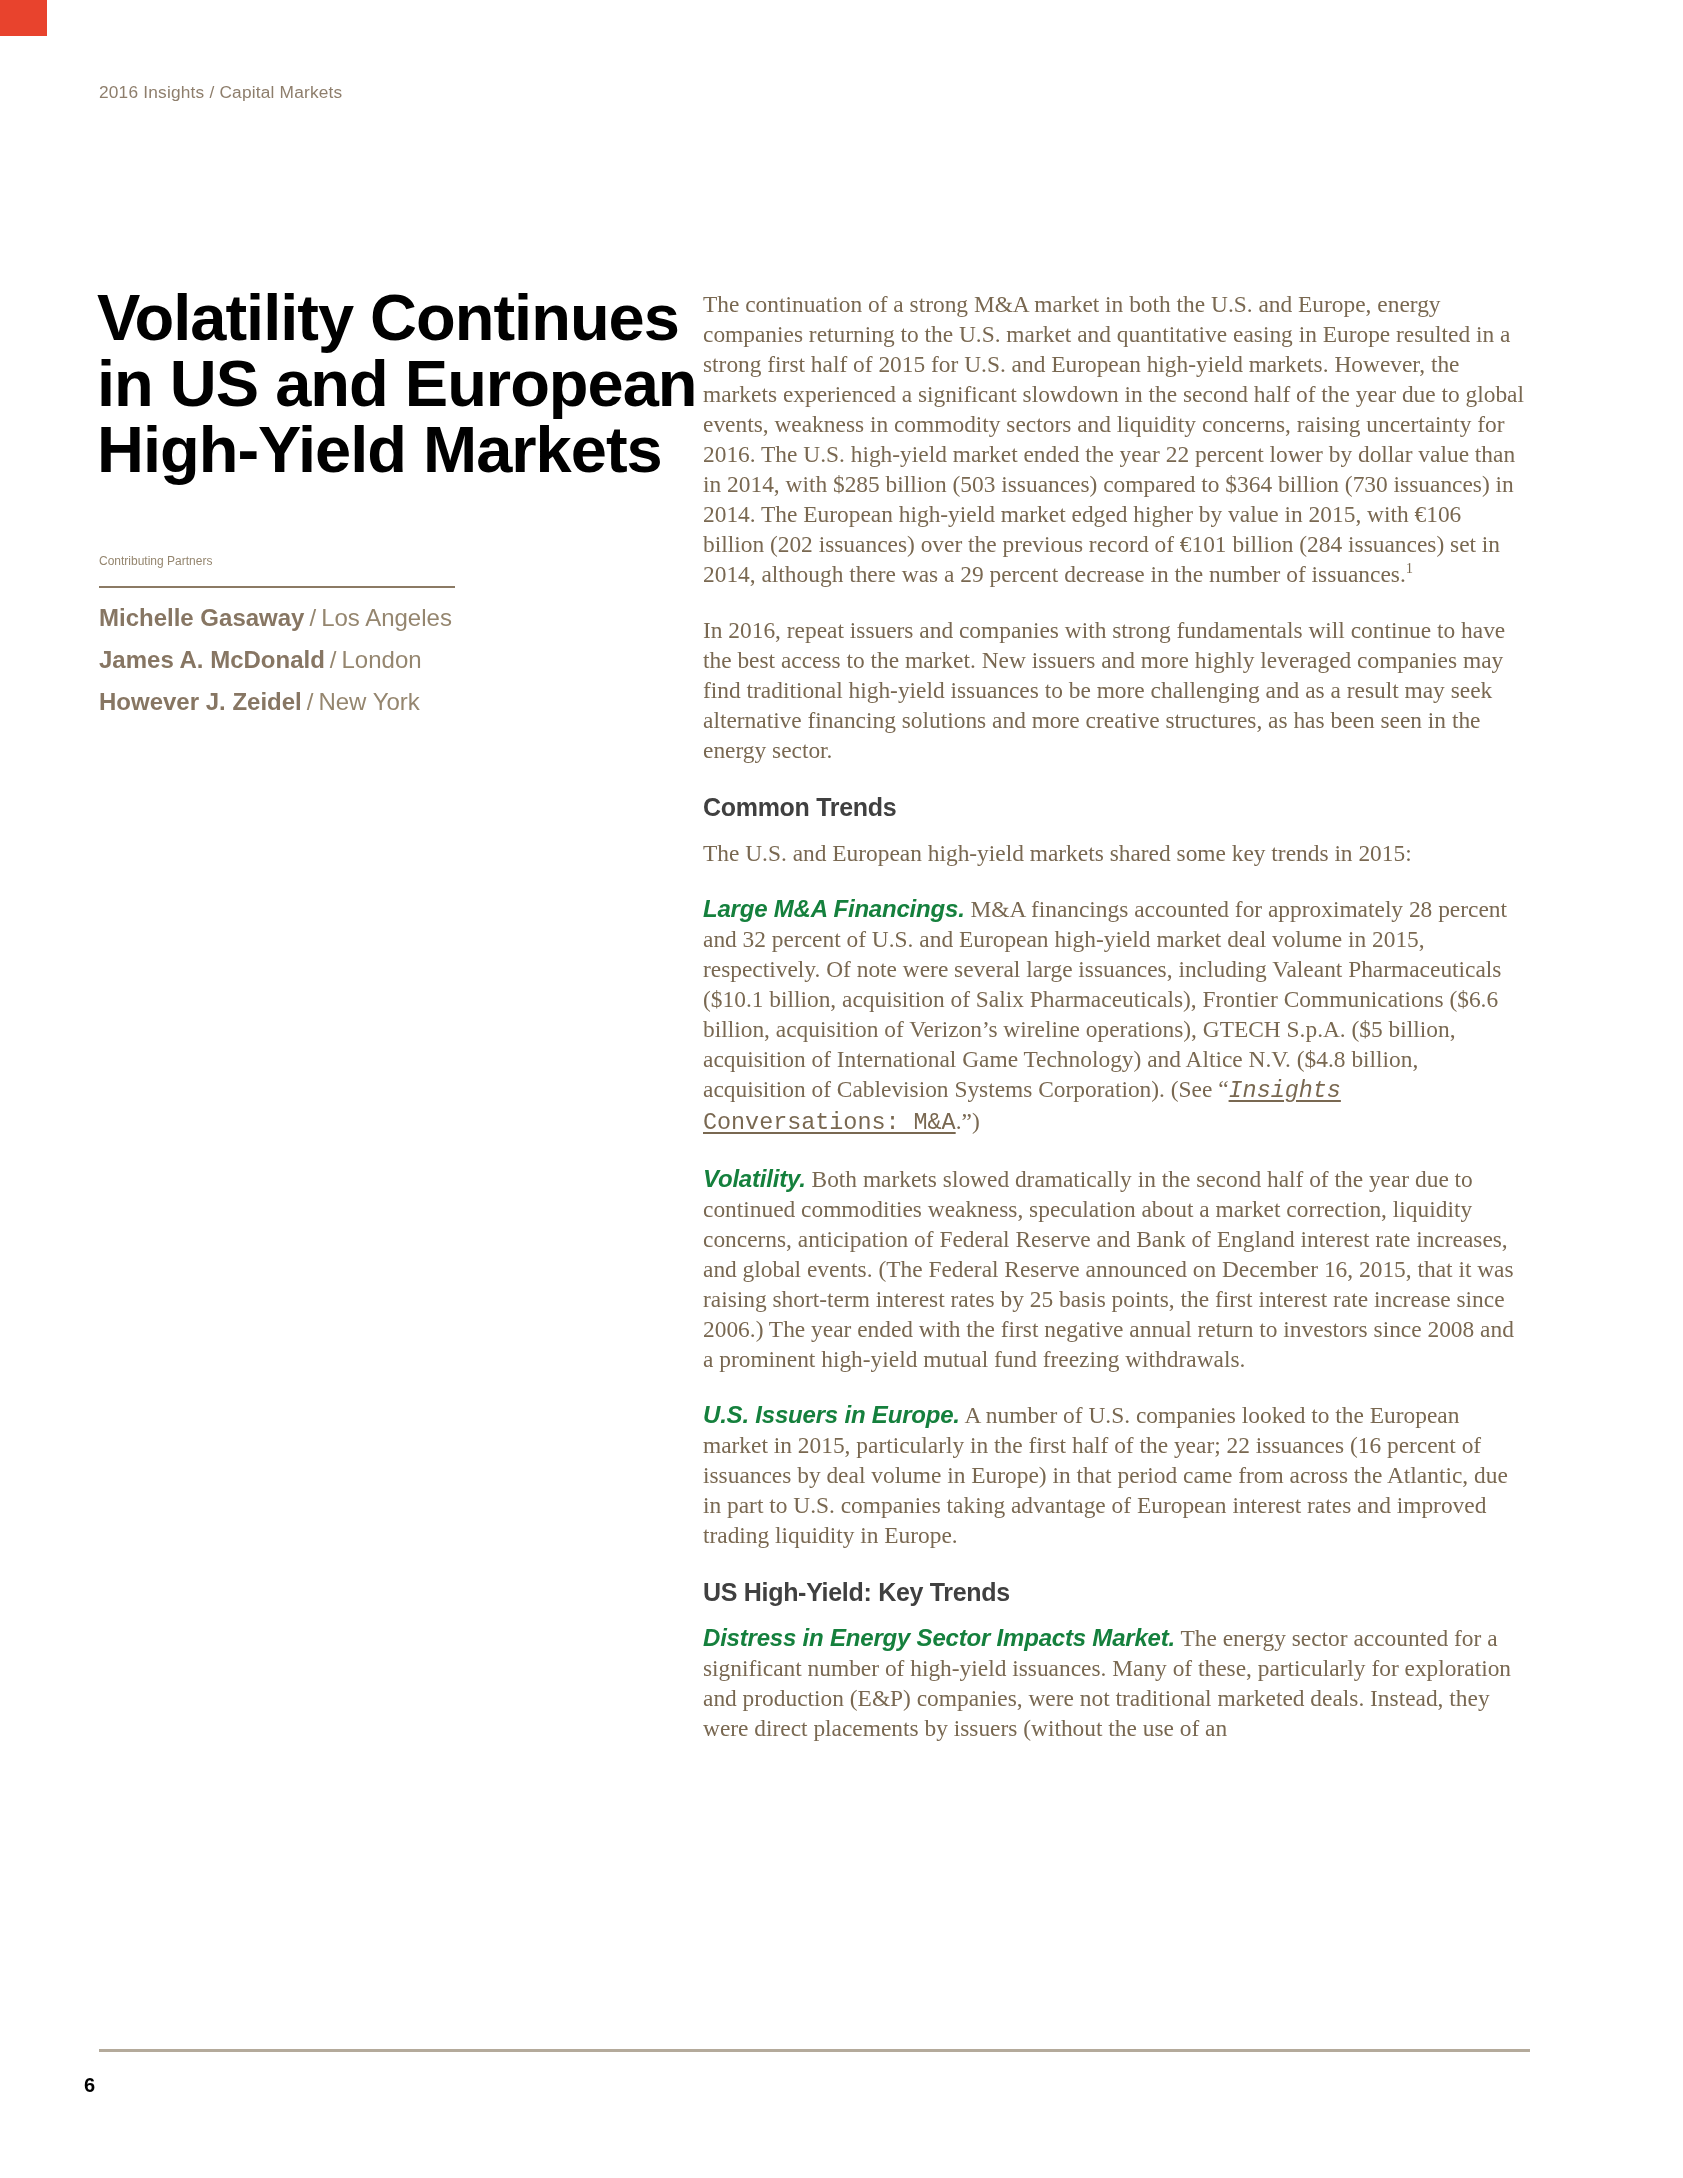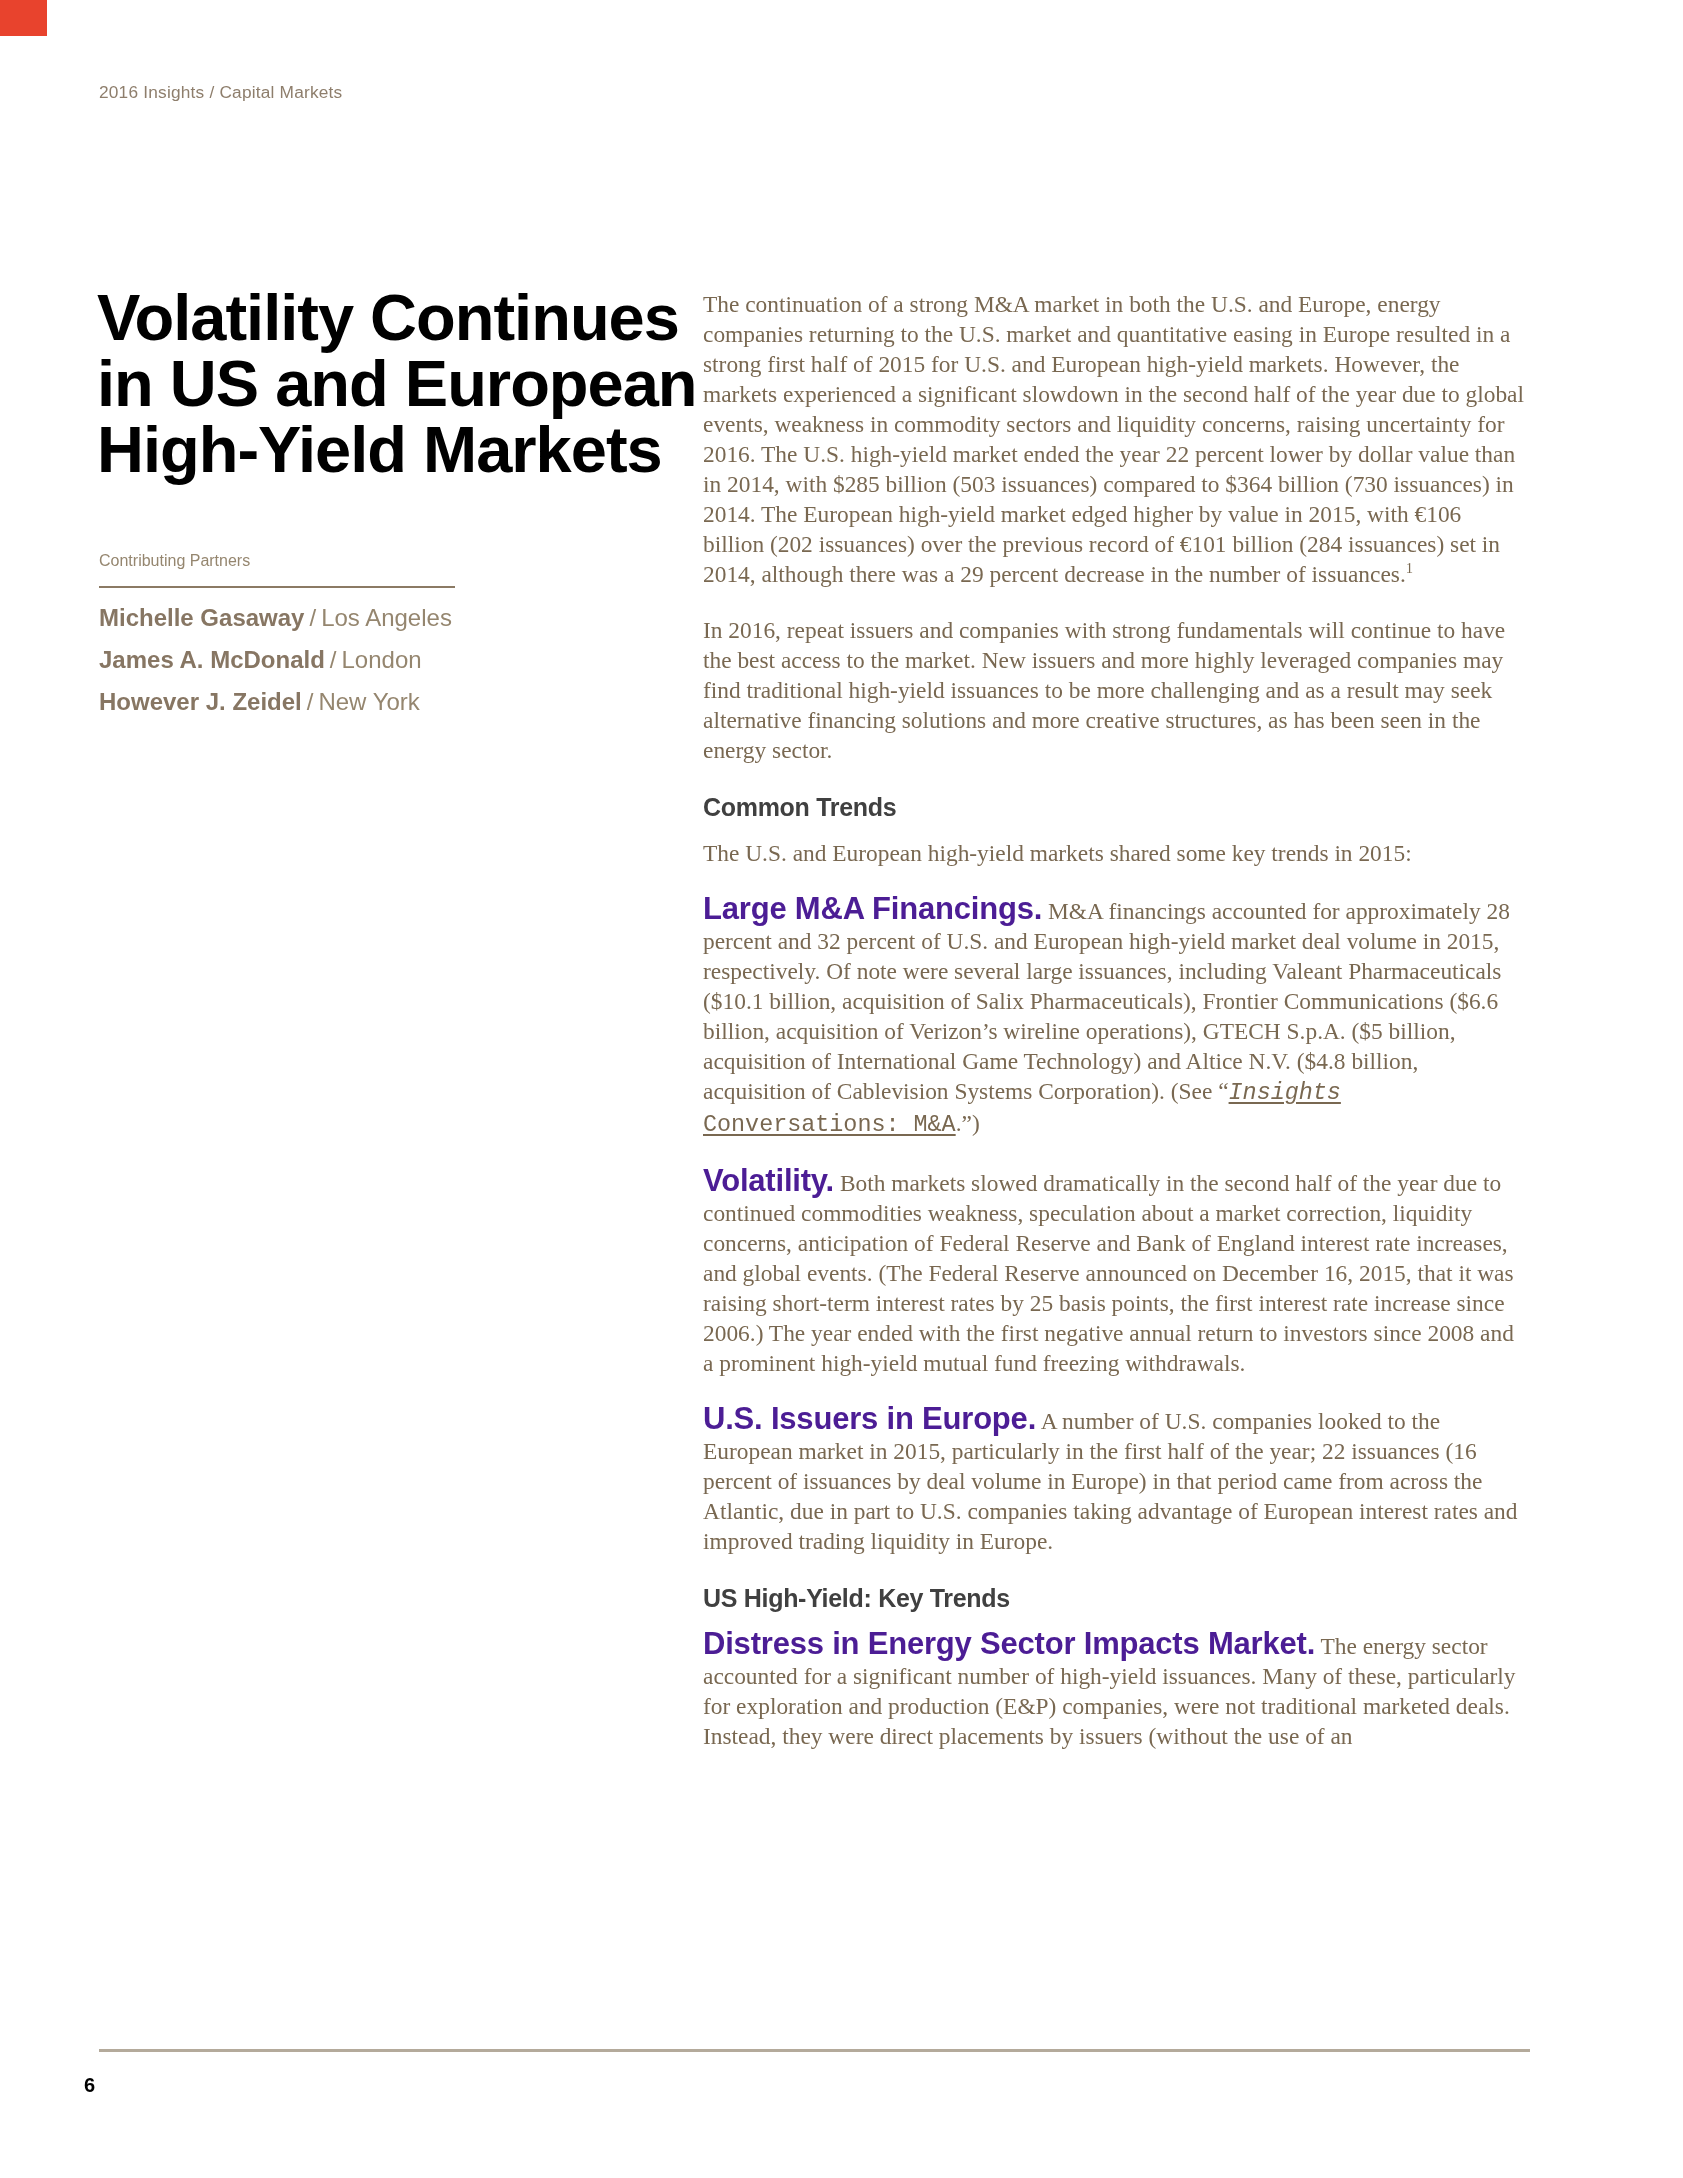--- a/index.html
+++ b/index.html
@@ -11,31 +11,31 @@
   .breadcrumb{position:absolute;left:99px;top:82px;font-size:17.3px;line-height:20px;
               color:#8e7e6c;letter-spacing:0.2px;}
 
   .title{position:absolute;left:97px;top:285px;width:614px;margin:0;
          font-size:65px;line-height:66px;font-weight:700;color:#000;letter-spacing:-1px;}
   .title span{display:block;}
 
   .group{position:absolute;left:99px;width:356px;}
   .g-partners{top:549px;}
   .g-associates{top:784px;}
-  .group-label{font-size:16px;line-height:24px;color:#95866f;}
+  .group-label{font-size:12px;line-height:24px;color:#95866f;}
   .group-rule{border:0;border-top:2px solid #8b7a64;margin:13px 0 0 0;}
   .person{margin-top:18px;font-size:24px;line-height:24px;color:#95866f;}
   .person-name{font-weight:700;color:#877663;}
   .person-sep{padding:0 5px;}
 
   .main{position:absolute;left:703px;top:289px;width:830px;
         font-family:"Liberation Serif",serif;font-size:23.4px;line-height:30px;color:#796851;}
   .main p{margin:0 8px 26px 0;}
-  .lead{font-family:"Liberation Sans",sans-serif;font-weight:700;font-size:31px;
-        color:#4c1d95;letter-spacing:-0.2px;}
+  .lead{font-family:"Liberation Sans",sans-serif;font-weight:700;font-size:24px;
+        color:#15803d;letter-spacing:-0.2px;font-style:italic;}
   .sec-heading{font-family:"Liberation Sans",sans-serif;font-weight:700;font-size:25px;
                line-height:30px;color:#404040;letter-spacing:-0.3px;margin:27px 0 16px 0;}
   .body-link{color:#796851;text-decoration:underline;text-underline-offset:3px;font-family:Liberation Mono, monospace;}
   .body-link em{font-style:italic;}
   sup{font-size:.62em;line-height:0;}
 
   .footer-rule{position:absolute;left:99px;top:2049px;width:1431px;margin:0;
                border:0;border-top:3px solid #b4aa9b;}
   .page-num{position:absolute;left:84px;top:2073px;font-size:20px;line-height:24px;
             font-weight:700;color:#000;}

